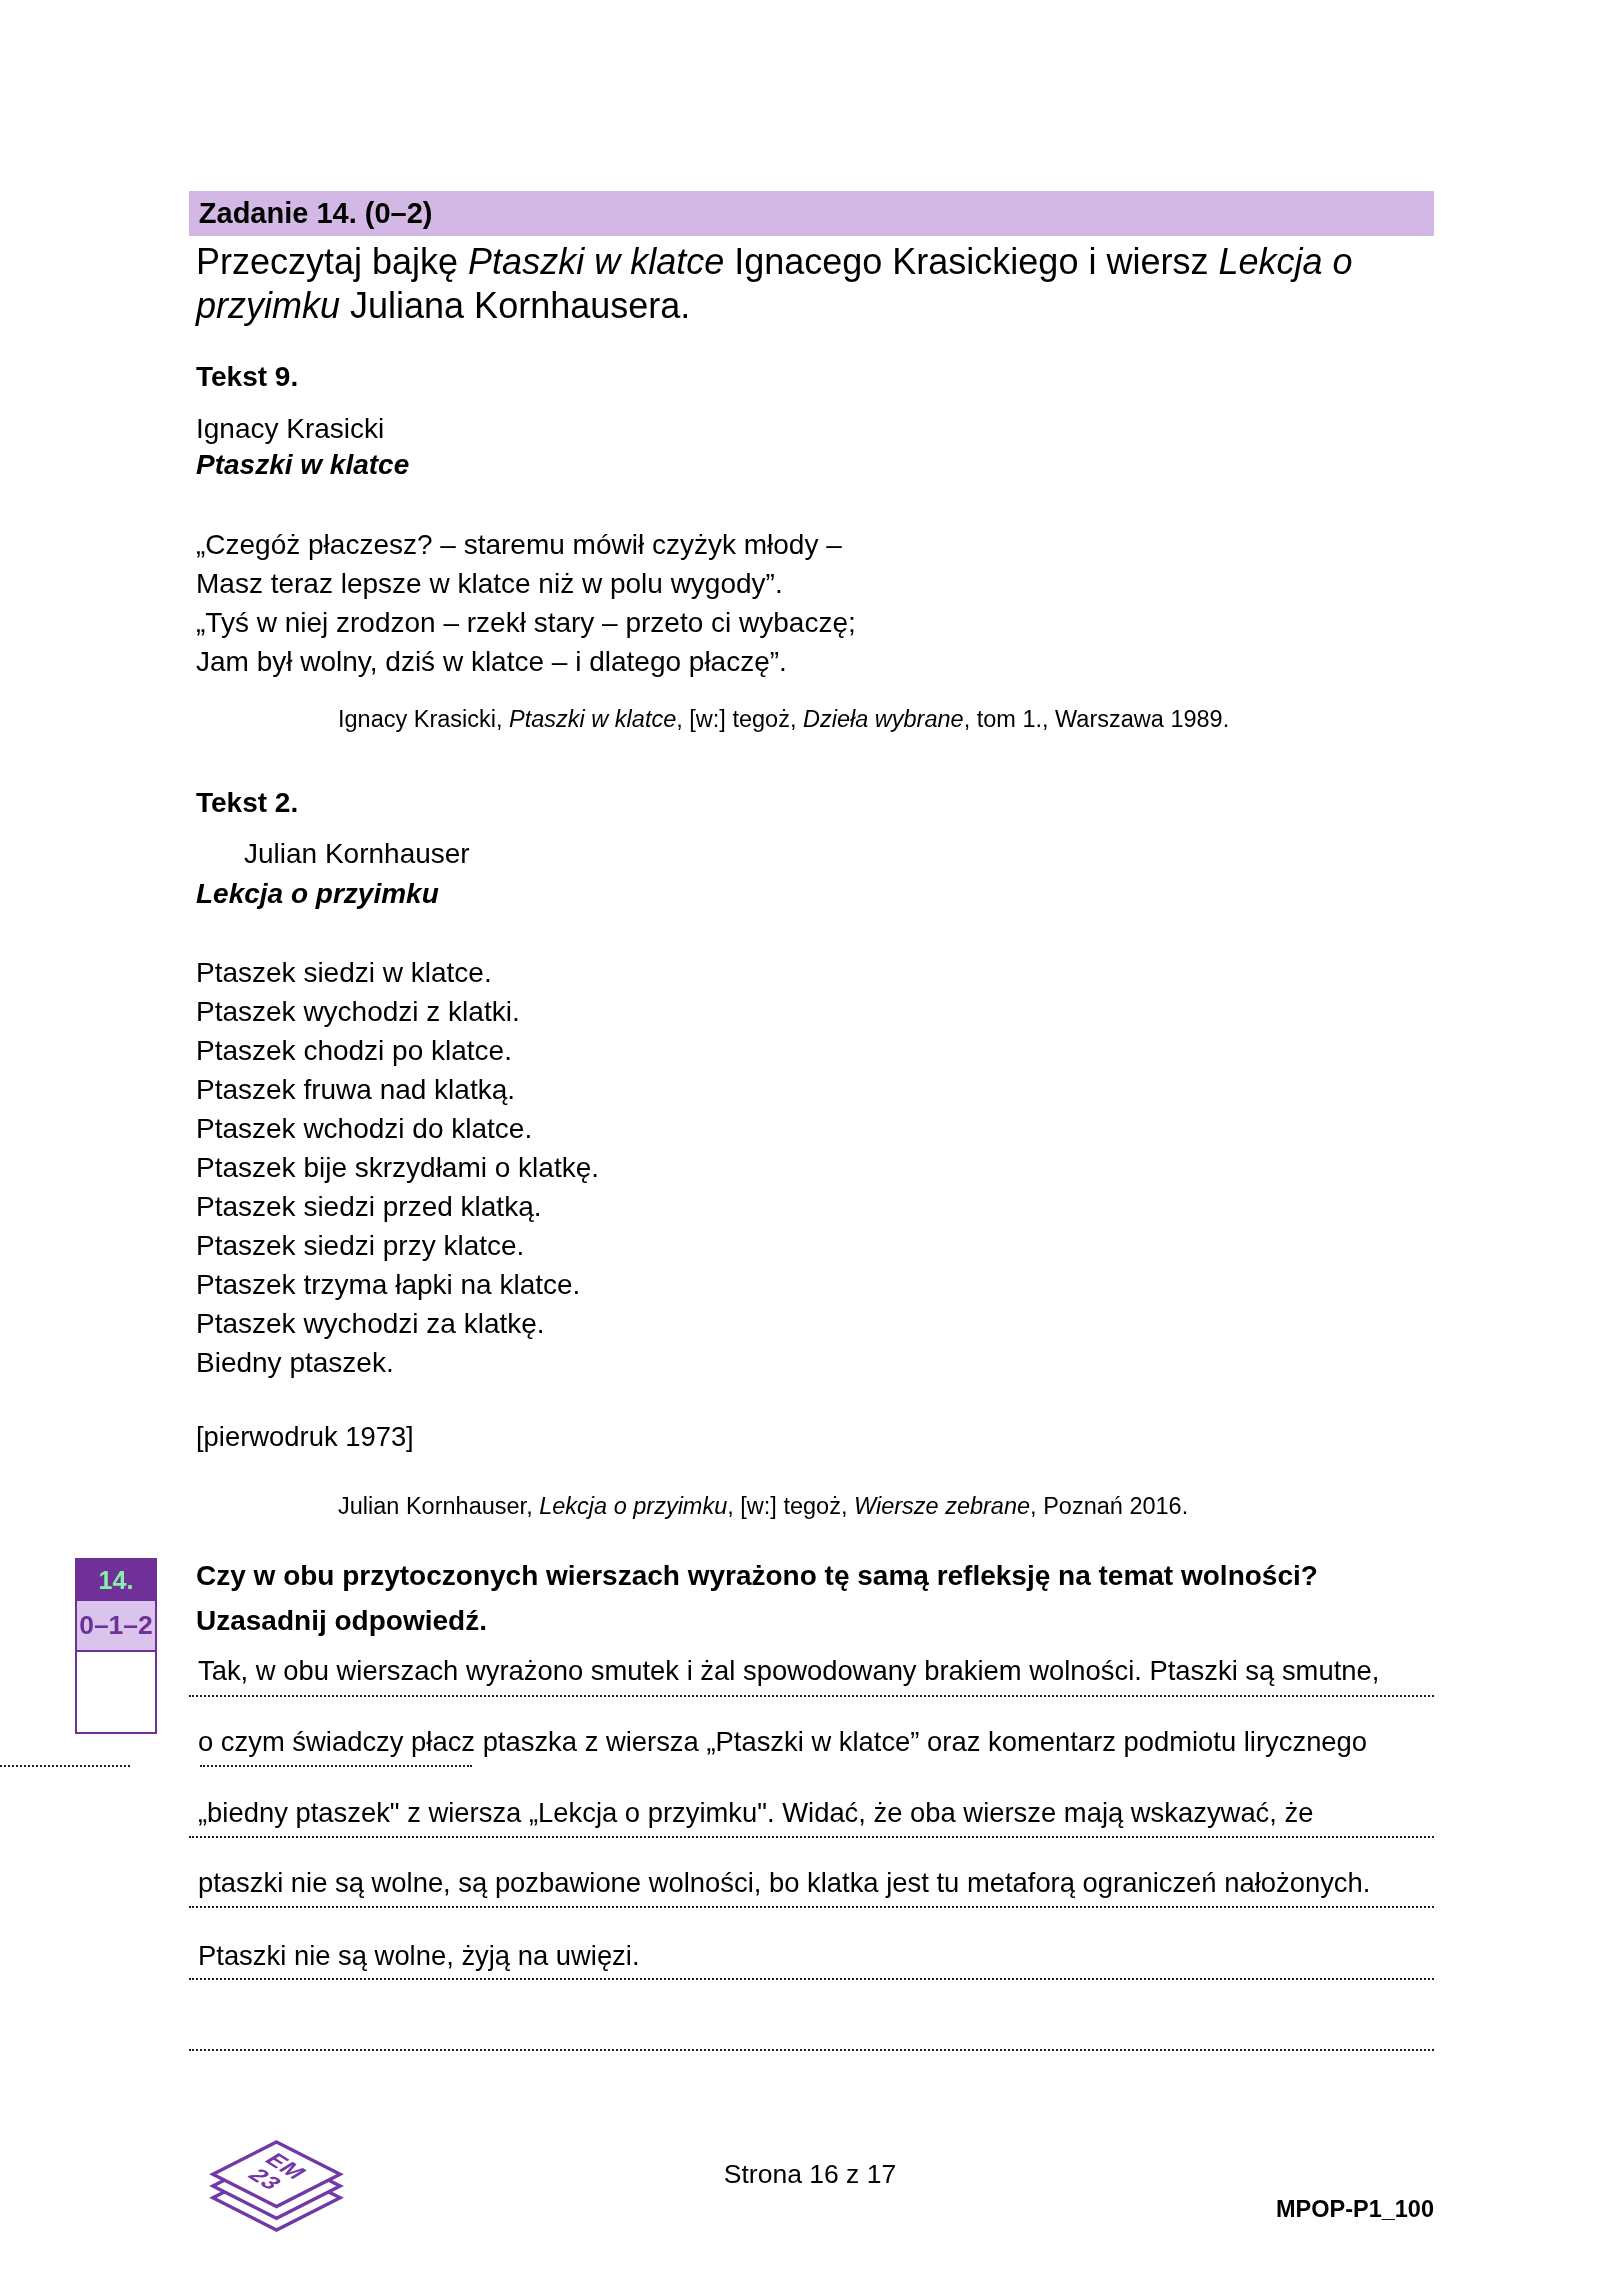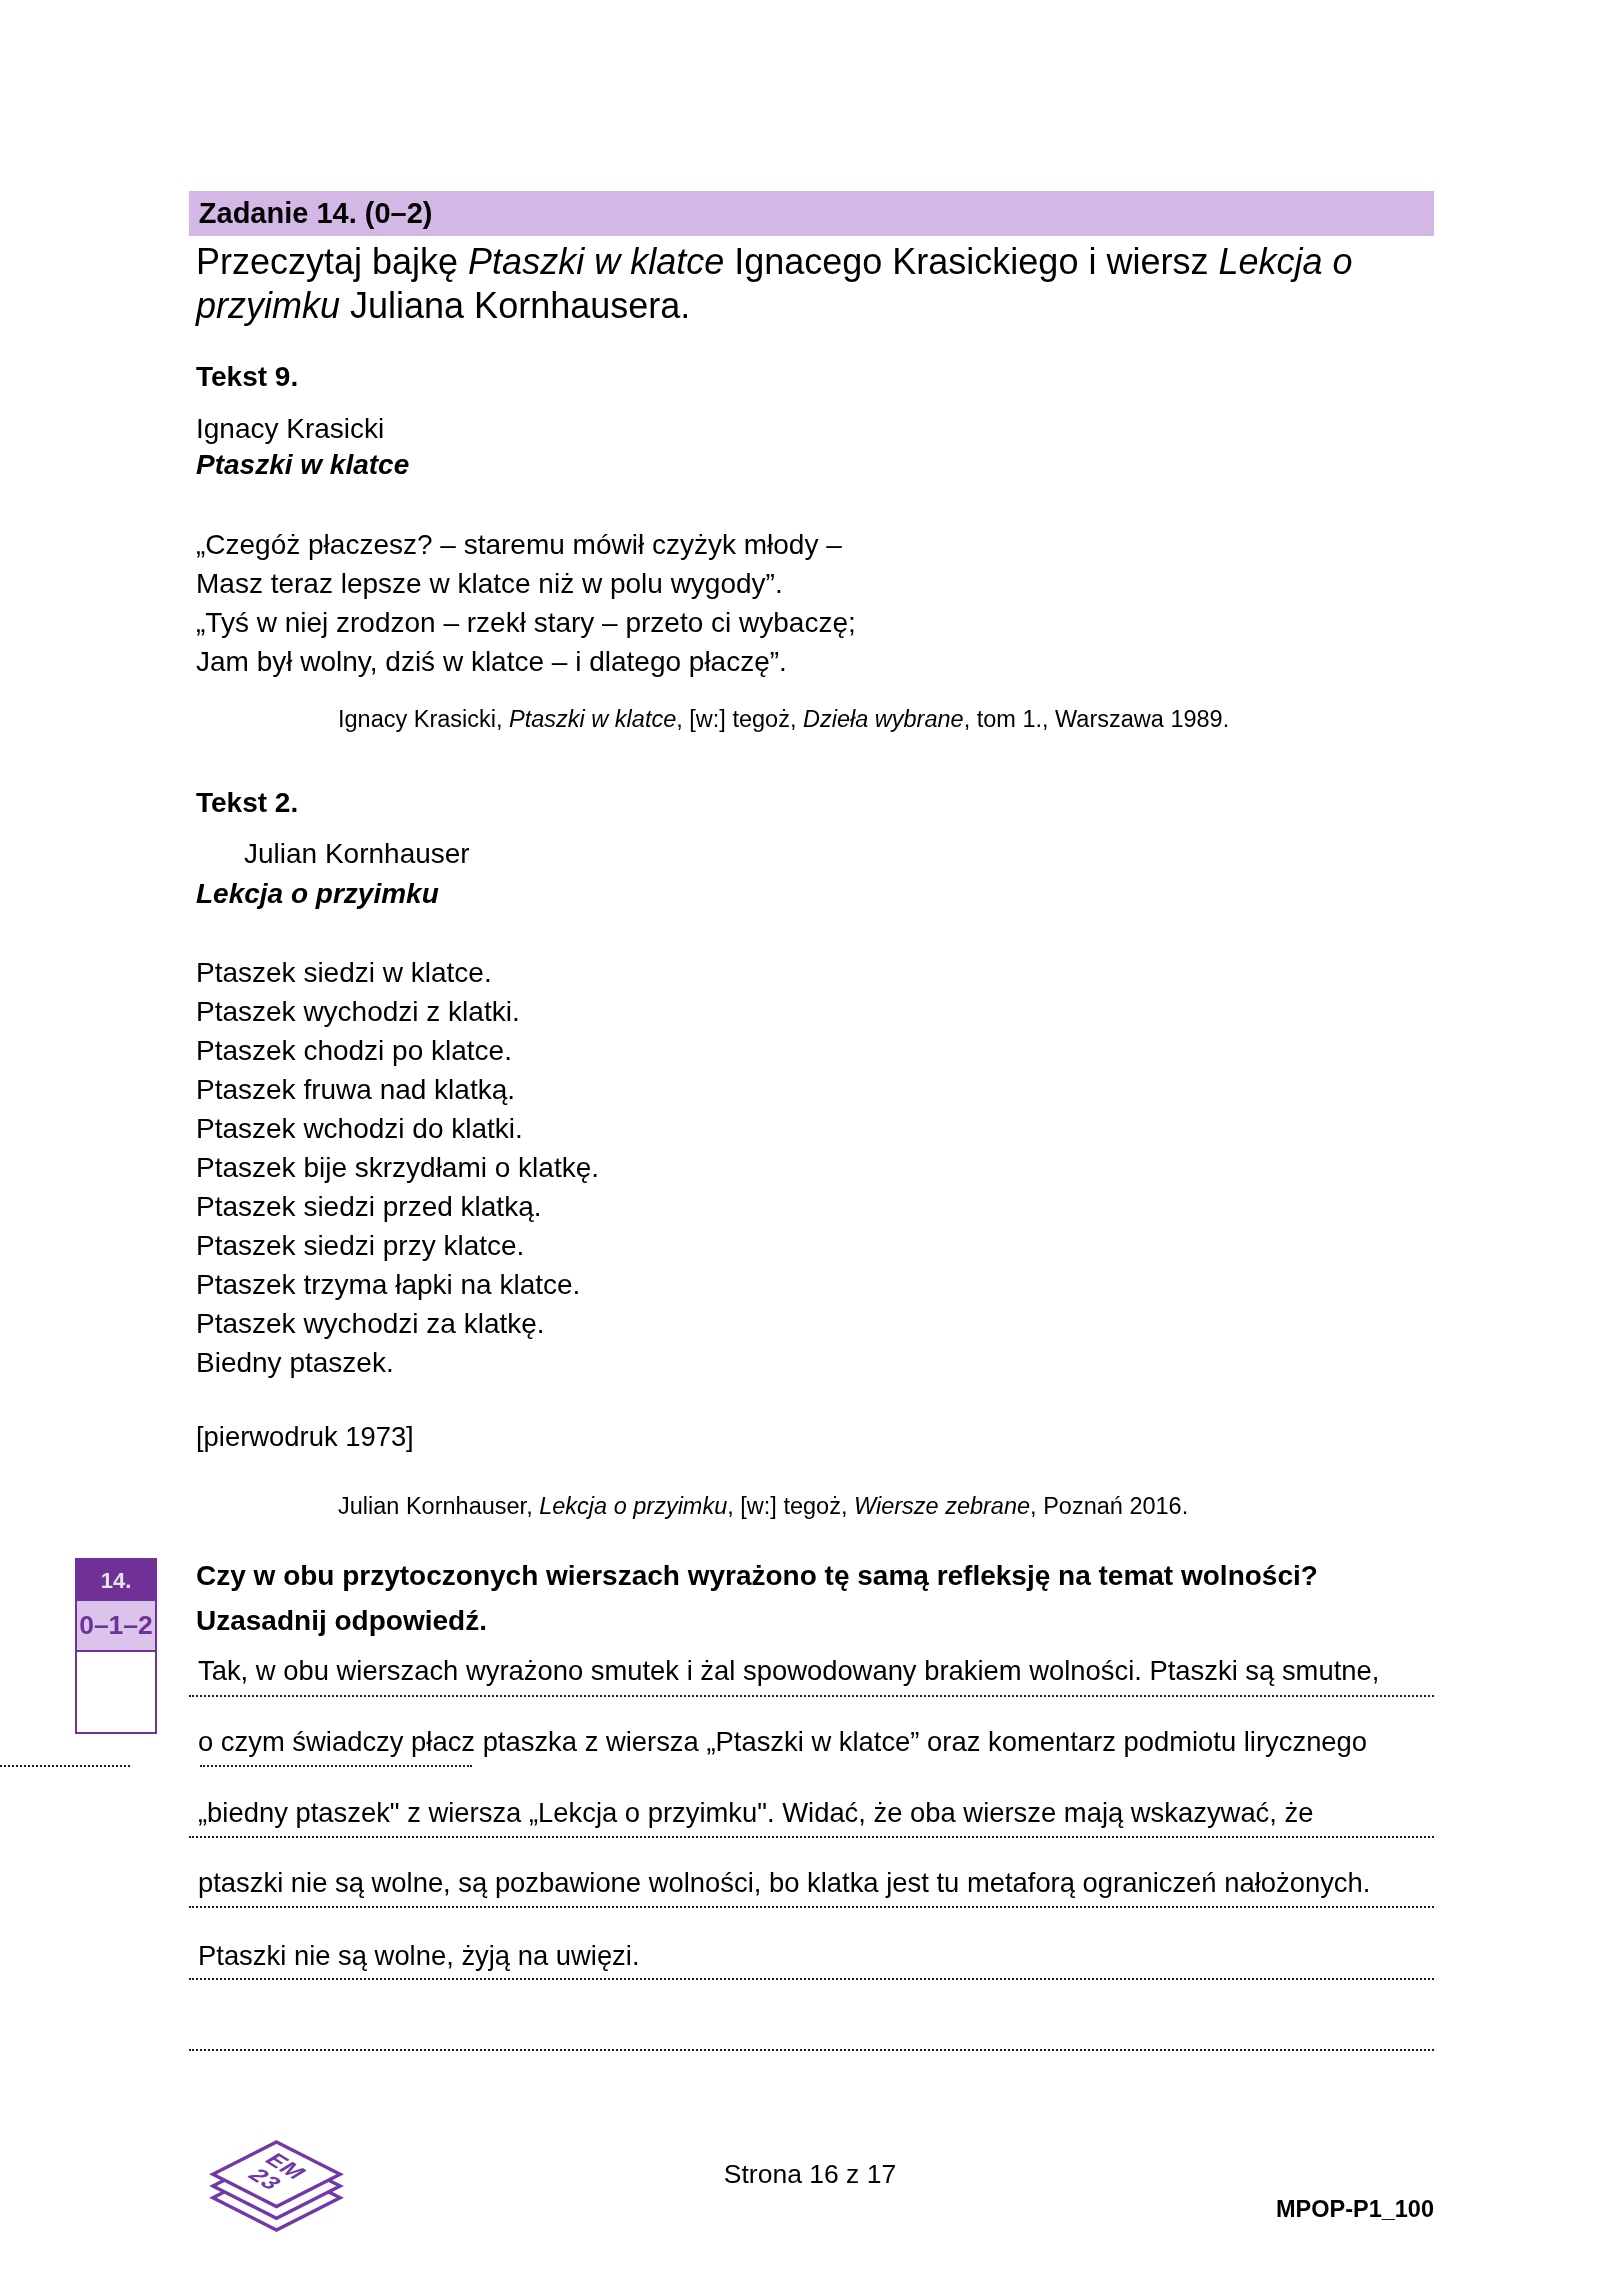--- a/index.html
+++ b/index.html
@@ -54,22 +54,22 @@
   .d3{left:189px;top:1836px;width:1245px;}
   .d4{left:189px;top:1906px;width:1245px;}
   .d5{left:189px;top:1978px;width:1245px;}
   .d6{left:189px;top:2049px;width:1245px;}
 
   .score-box{
     position:absolute;left:75px;top:1558px;width:82px;
     border:2.9px solid var(--purple-dark,#6F3198);box-sizing:border-box;background:#fff;
   }
   .score-num{
-    height:41px;background:var(--purple-dark,#6F3198);color:#e5e5e5;
-    font-weight:bold;font-size:22px;text-align:center;line-height:41px;
+    height:41px;background:var(--purple-dark,#6F3198);color:#86efac;
+    font-weight:bold;font-size:25px;text-align:center;line-height:41px;
   }
   .score-pts{
     height:49px;background:var(--purple-light,#DAC4EB);color:var(--purple-dark,#6F3198);
     font-weight:bold;font-size:26.5px;text-align:center;line-height:49px;
   }
   .score-empty{height:80px;border-top:2.9px solid var(--purple-dark,#6F3198);background:#fff;}
 
   .footer-page{position:absolute;left:0;top:2159px;width:1620px;text-align:center;font-size:26.5px;}
   .footer-code{position:absolute;right:186px;top:2196px;font-weight:bold;font-size:23.5px;text-align:right;}
 
@@ -104,21 +104,21 @@
 
   <div class="label t2">Tekst 2.</div>
   <div class="author a2">Julian Kornhauser</div>
   <div class="ptitle p2">Lekcja o przyimku</div>
 
   <div class="poem poem2">
     <div>Ptaszek siedzi w klatce.</div>
     <div>Ptaszek wychodzi z klatki.</div>
     <div>Ptaszek chodzi po klatce.</div>
     <div>Ptaszek fruwa nad klatką.</div>
-    <div>Ptaszek wchodzi do klatki.</div>
+    <div>Ptaszek wchodzi do klatce.</div>
     <div>Ptaszek bije skrzydłami o klatkę.</div>
     <div>Ptaszek siedzi przed klatką.</div>
     <div>Ptaszek siedzi przy klatce.</div>
     <div>Ptaszek trzyma łapki na klatce.</div>
     <div>Ptaszek wychodzi za klatkę.</div>
     <div>Biedny ptaszek.</div>
   </div>
 
   <div class="note">[pierwodruk 1973]</div>
 

